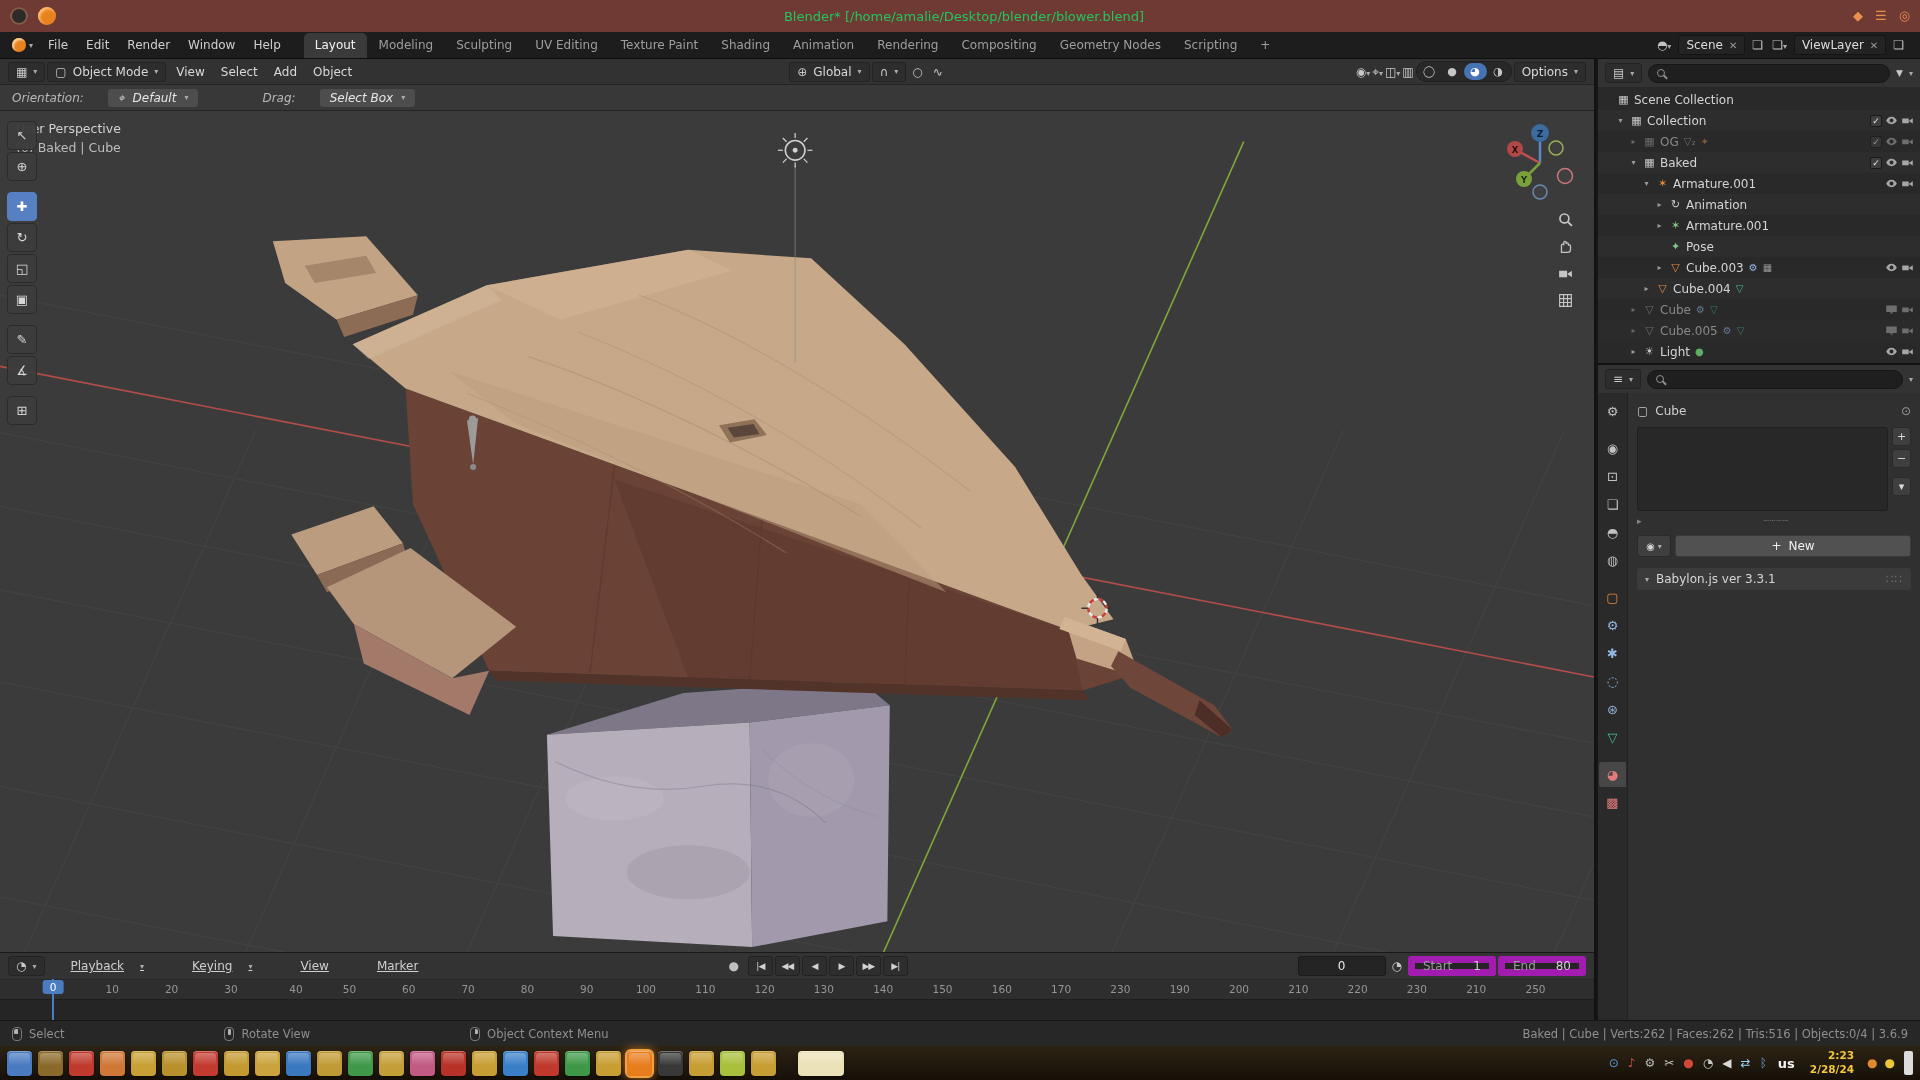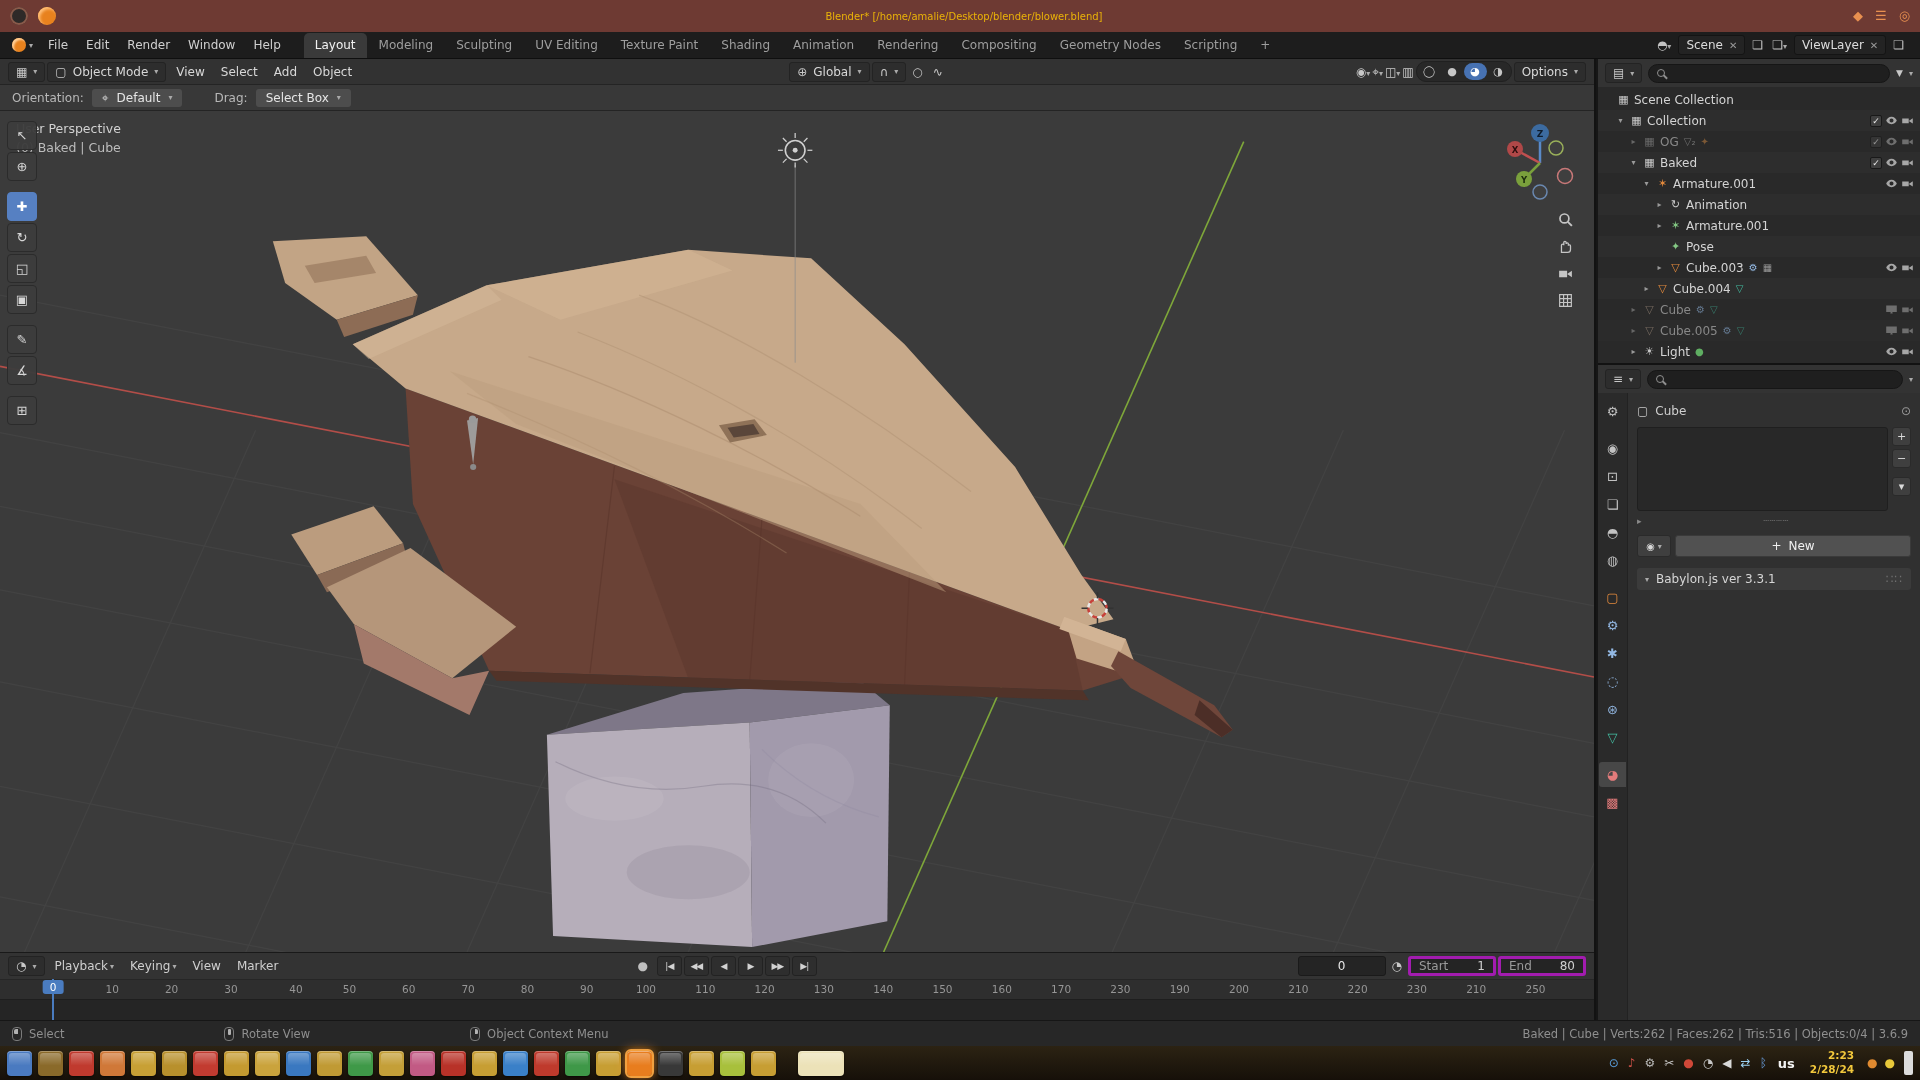--- a/index.html
+++ b/index.html
@@ -2,21 +2,21 @@
 <html><head>
 <meta charset="utf-8">
 <style>
   * { margin:0; padding:0; box-sizing:border-box; user-select:none; }
   html,body { background:#000; }
   body { font-family:"DejaVu Sans", sans-serif; }
   #stage { position:relative; width:1920px; height:1080px; overflow:hidden; background:#161616; font-size:12px; }
 
   
   .titlebar { position:absolute; top:0; left:0; right:0; height:32px; background:#6e3a33; display:flex; align-items:center; padding:0 10px; color:#f2e2dc; }
-  .titlebar .title { position:absolute; left:8px; right:0; text-align:center; font-size:10px; color:#eab308; pointer-events:none; }
+  .titlebar .title { position:absolute; left:8px; right:0; text-align:center; font-size:13px; color:#22c55e; pointer-events:none; }
   .win-ic { width:18px; height:18px; border-radius:50%; margin-right:10px; position:relative; z-index:1; }
   .win-ic.dark { background:#2e2a28; box-shadow:inset 0 0 0 2px #8a5a4a; }
   .win-ic.orange { background:#e8821e; box-shadow:inset 2px 2px 3px #ffc07a; }
   .tb-right { margin-left:auto; display:flex; gap:12px; z-index:1; }
   .tb-ctrl { color:#e89050; font-size:13px; line-height:18px; }
 
   
   .topbar { position:absolute; top:32px; left:0; right:0; height:27px; background:#1d1d1d; display:flex; align-items:center; color:#cfcfcf; border-bottom:1px solid #0f0f0f; padding:0 6px; }
   .app-btn { display:flex; align-items:center; gap:3px; padding:0 6px; }
   .blender-dot { width:14px; height:14px; border-radius:50%; background:#e8821e; box-shadow:inset 2px 2px 2px #ffcf96; }
@@ -37,45 +37,45 @@
 
   
   .vp-header { height:26px; background:#323232; display:flex; align-items:center; gap:2px; padding:0 8px; color:#d8d8d8; border-bottom:1px solid #242424; }
   .dd { display:flex; align-items:center; gap:6px; background:#2d2d2d; border:1px solid #232323; border-radius:3px; padding:2px 7px; }
   .flat-ic { color:#c8c8c8; }
   .vph-menu { padding:3px 8px; }
   .shade-seg { display:flex; background:#282828; border-radius:10px; padding:1px; border:1px solid #202020; }
   .shade-btn { width:23px; height:17px; display:flex; align-items:center; justify-content:center; border-radius:9px; color:#c6c6c6; font-size:11px; }
   .shade-btn.active { background:#4772b3; color:#fff; }
 
-  .tool-header { height:26px; background:#383838; display:flex; align-items:center; gap:8px; padding:0 12px; color:#b8b8b8; border-bottom:1px solid #242424; }
+  .tool-header { height:26px; background:#383838; display:flex; align-items:center; gap:24px; padding:0 12px; color:#b8b8b8; border-bottom:1px solid #242424;font-style:italic; }
   .pill { background:#4d4d4d; border-radius:3px; padding:2px 10px; color:#e6e6e6; display:flex; gap:8px; align-items:center; }
 
   
   .viewport { flex:1; position:relative; background:#3b3b3b; overflow:hidden; }
   svg.scene { position:absolute; inset:0; width:100%; height:100%; display:block; }
   .vp-overlay-text { position:absolute; left:16px; top:8px; font-size:12.5px; line-height:1.55; color:#d2d2d2; }
   .vp-overlay-text .l2 { color:#bdbdbd; }
   .toolbar { position:absolute; left:7px; top:10px; display:flex; flex-direction:column; gap:2px; }
   .tool-btn { width:30px; height:29px; background:rgba(60,60,60,.96); border:1px solid #2b2b2b; border-radius:4px; display:flex; align-items:center; justify-content:center; color:#d6d6d6; font-size:13px; }
   .tool-btn.active { background:#5680c2; border-color:#5680c2; color:#fff; }
   .gap-above { margin-top:9px; }
   .gizmo { position:absolute; right:12px; top:8px; }
   .navs { position:absolute; right:20px; top:100px; display:flex; flex-direction:column; gap:10px; align-items:center; }
 
   
   .timeline { height:68px; display:flex; flex-direction:column; background:#2b2b2b; border-top:1px solid #191919; }
   .tl-header { height:26px; display:flex; align-items:center; color:#cfcfcf; padding:0 8px; gap:2px; background:#333333; }
   .tl-menus { display:flex; }
-  .tl-menu { padding:3px 8px; display:flex; gap:2px; align-items:center; }
+  .tl-menu { padding:3px 24px; display:flex; gap:16px; align-items:center;text-decoration:underline; }
   .transport { display:flex; gap:2px; }
   .tr-btn { min-width:25px; height:20px; background:#2e2e2e; border:1px solid #222; border-radius:3px; display:flex; align-items:center; justify-content:center; font-size:9px; color:#d2d2d2; letter-spacing:-1px; padding:0 3px; }
   .tr-rec { color:#c0c0c0; font-size:12px; width:24px; text-align:center; }
   .num-field { background:#242424; border:1px solid #1a1a1a; border-radius:3px; height:20px; display:flex; align-items:center; justify-content:center; color:#e6e6e6; min-width:88px; }
-  .se-field { background:#242424; border:3px solid #a21caf; border-radius:3px; height:20px; display:flex; align-items:center; justify-content:space-between; padding:0 8px; min-width:88px; }
+  .se-field { background:#242424; border:7px solid #a21caf; border-radius:3px; height:20px; display:flex; align-items:center; justify-content:space-between; padding:0 8px; min-width:88px; }
   .se-field .lab { color:#9a9a9a; margin-right:8px; }
   .tl-lower { flex:1; position:relative; display:flex; flex-direction:column; }
   .tl-ruler { height:20px; background:#2e2e2e; position:relative; border-top:1px solid #262626; font-size:10.5px; color:#969696; }
   .tick { position:absolute; top:3px; transform:translateX(-50%); }
   .tl-track { flex:1; background:#252525; border-top:1px solid #1e1e1e; }
   .playhead-line { position:absolute; left:52px; top:0; bottom:0; width:2px; background:#4a7cc0; z-index:1; }
   .playhead-pill { position:absolute; left:53px; top:1px; transform:translateX(-50%); background:#4a7cc0; color:#fff; font-size:10.5px; padding:1px 7px; border-radius:3px; z-index:2; }
 
   
   .outliner { height:306px; display:flex; flex-direction:column; background:#292929; border-bottom:2px solid #121212; }

